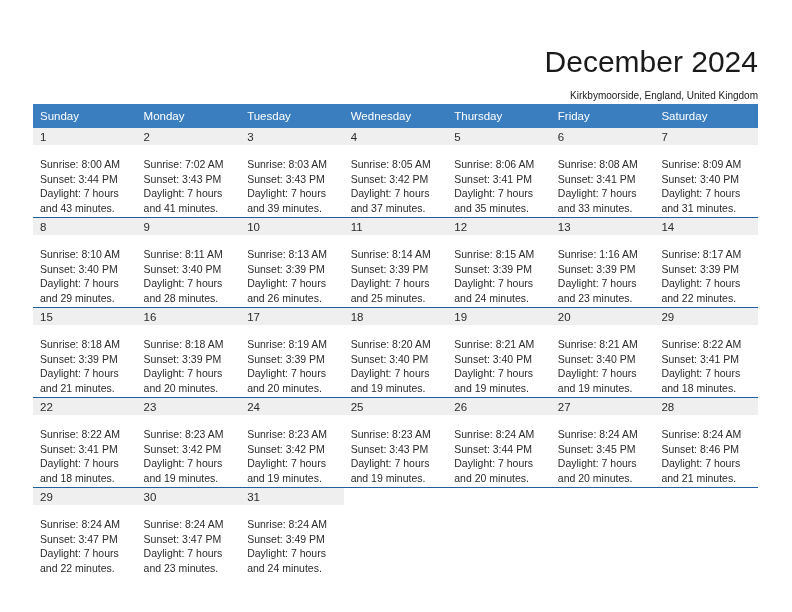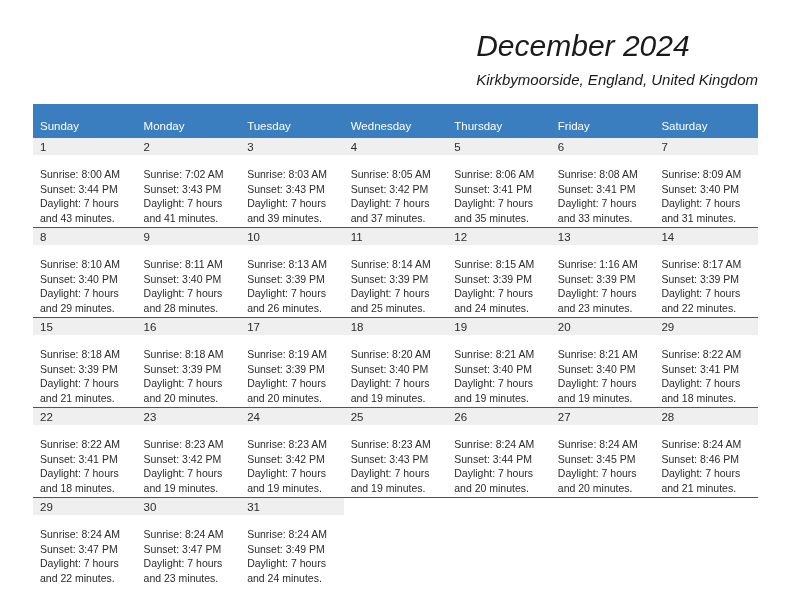--- a/index.html
+++ b/index.html
@@ -61,34 +61,33 @@
     top: 4px;
     width: 0;
     height: 0;
     border-left: 36px solid #1769aa;
     border-bottom: 19px solid transparent;
   }
 
   .title-block {
     position: absolute;
     right: 0;
-    top: 0;
-    text-align: left;
-    font-style: italic;
+    top: 16px;
+    text-align: right;
   }
   .month-title {
     font-size: 30px;
     font-weight: normal;
     color: #1a1a1a;
     line-height: 36px;
     white-space: nowrap;
   }
   .location-title {
     margin-top: 7px;
-    font-size: 15px;
+    font-size: 10px;
     font-weight: normal;
     color: #1a1a1a;
     line-height: 18px;
     white-space: nowrap;
   }
 
   
   .calendar {
     position: absolute;
     left: 33px;
@@ -98,21 +97,21 @@
     table-layout: fixed;
   }
   .calendar col { width: 103.57px; }
 
   .calendar thead th {
     background: #3a7ebf;
     color: #ffffff;
     font-size: 11.5px;
     font-weight: normal;
     text-align: left;
-    padding: 15px 0 5px 7px;
+    padding: 5px 0 5px 7px;
     height: 20px;
     box-sizing: border-box;
     line-height: 14px;
   }
 
   .week-row > td {
     vertical-align: top;
     padding: 0;
     border-top: 1.4px solid #1f5fa0;
     height: 89px;

